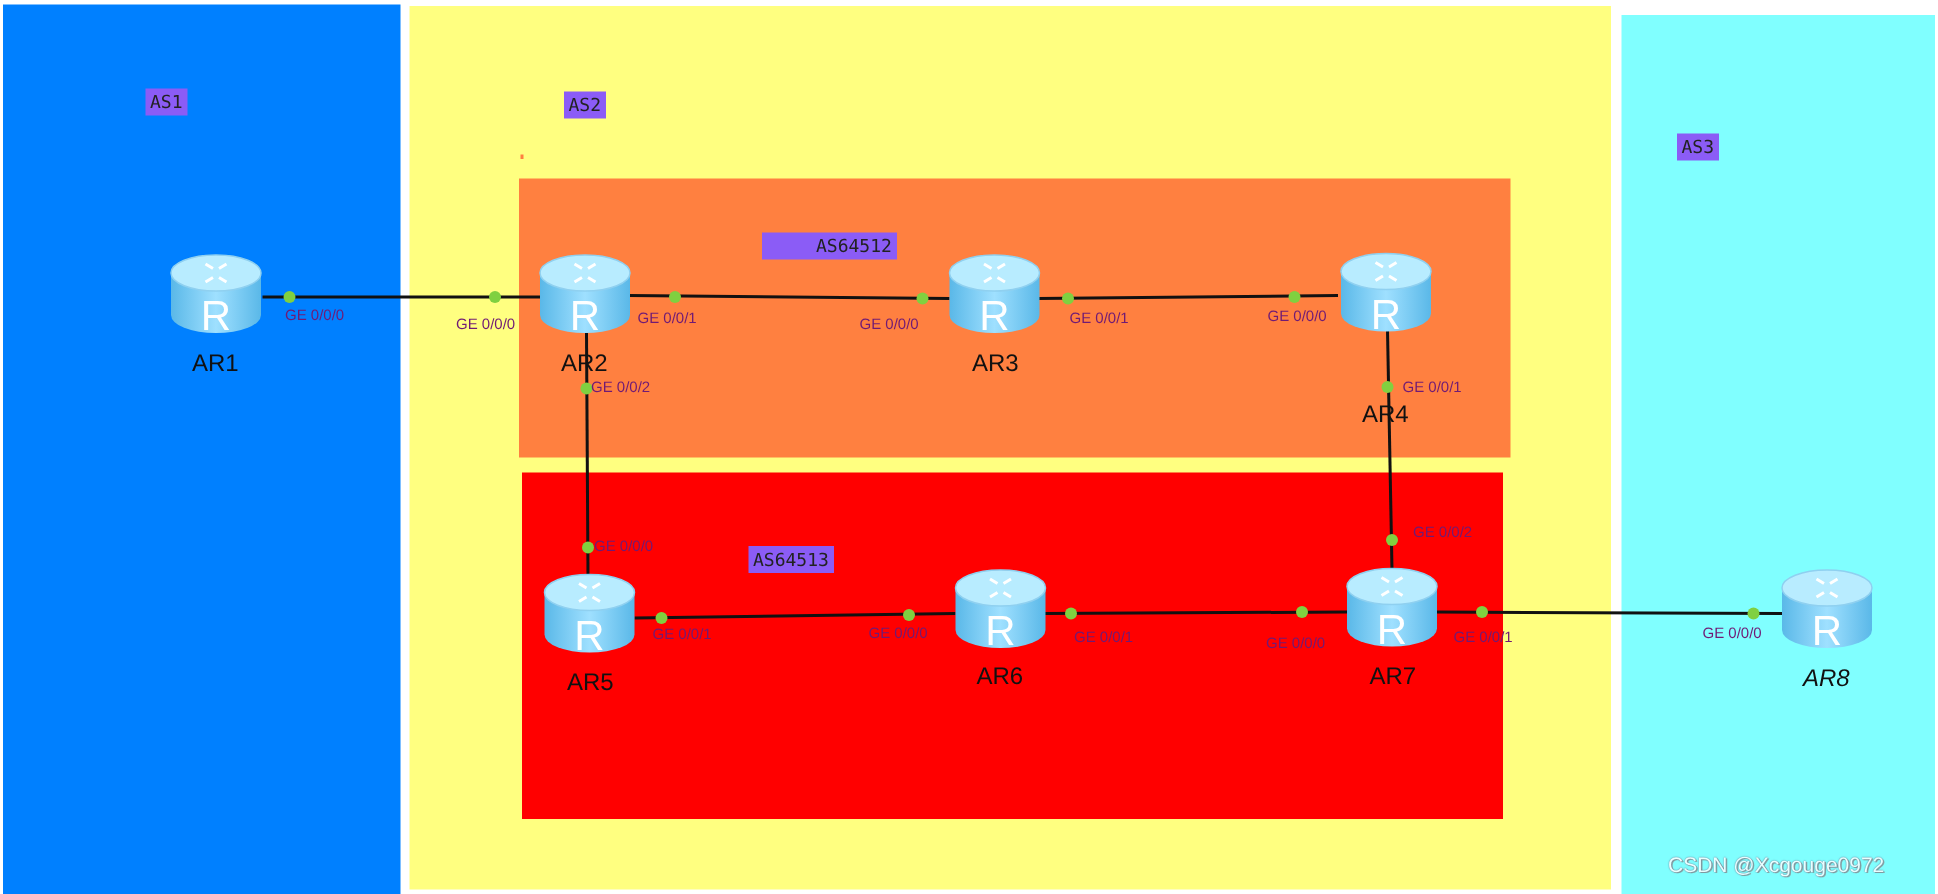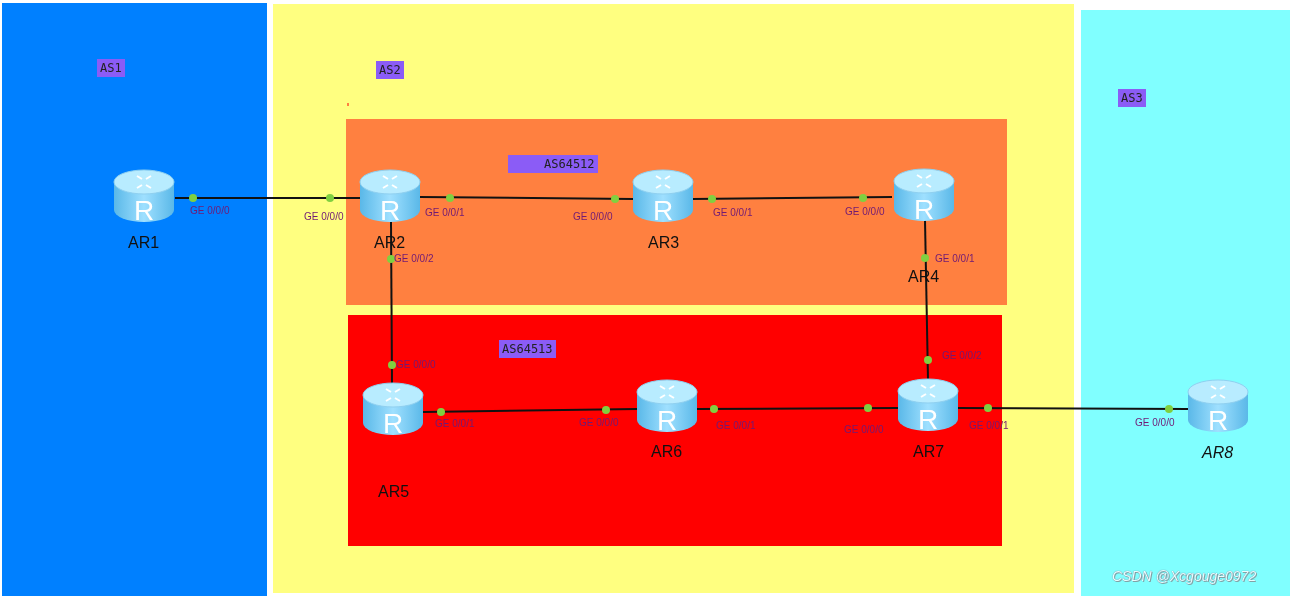--- a/index.html
+++ b/index.html
@@ -9,37 +9,37 @@
   #as2-zone { left:273px; top:4px; width:801px; height:589px; background:#ffff80; }
   #as3-zone { left:1081px; top:10px; width:209px; height:586px; background:#80ffff; }
   #sub1-zone { left:346px; top:119px; width:661px; height:186px; background:#ff8040; }
   #sub2-zone { left:348px; top:315px; width:654px; height:231px; background:#ff0000; }
   .as-label { position:absolute; background:#8b5cf6; color:#222; font-family:"DejaVu Sans Mono", monospace; font-size:12px; padding:2px 3px; line-height:14px; }
   .dot-mark { position:absolute; left:347px; top:103px; width:2px; height:3px; background:#ff8040; }
   svg#links { position:absolute; left:0; top:0; }
   .router { position:absolute; width:62px; height:56px; }
   .router-name { position:absolute; font-size:16px; color:#111;text-align:center; }
   .port-label { position:absolute; font-size:10px; color:#701a75; white-space:nowrap; }
-  .watermark { position:absolute; left:1112px; top:568px; font-size:14px; color:#e8ffff; text-shadow:0 0 1px #557, 1px 1px 0 #8aa;font-style:italic; }
+  .watermark { position:absolute; left:1112px; top:568px; font-size:14px; color:#e8ffff; text-shadow:0 0 1px #557, 1px 1px 0 #8aa; }
 </style>
 </head>
 <body>
 
 <div class="zone" id="as1-zone"></div>
 <div class="zone" id="as2-zone"></div>
 <div class="zone" id="as3-zone"></div>
 <div class="zone" id="sub1-zone"></div>
 <div class="zone" id="sub2-zone"></div>
 <div class="dot-mark"></div>
 
 <div class="as-label" style="left:97px;top:59px;">AS1</div>
 <div class="as-label" style="left:376px;top:61px;">AS2</div>
 <div class="as-label" style="left:1118px;top:89px;text-align:center;">AS3</div>
 <div class="as-label" style="left:508px;top:155px;padding-left:36px;">AS64512</div>
-<div class="as-label" style="left:499px;top:340px;">AS64513</div>
+<div class="as-label" style="left:499px;top:364px;">AS64513</div>
 
 <svg id="links" width="1292" height="596">
   <line x1="175" y1="198" x2="360" y2="198" stroke="#111" stroke-width="2"></line>
   <line x1="419" y1="197" x2="633" y2="199" stroke="#111" stroke-width="2"></line>
   <line x1="692" y1="199" x2="892" y2="197" stroke="#111" stroke-width="2"></line>
   <line x1="391" y1="222" x2="392" y2="384" stroke="#111" stroke-width="2"></line>
   <line x1="925" y1="220" x2="928" y2="380" stroke="#111" stroke-width="2"></line>
   <line x1="423" y1="412" x2="637" y2="409" stroke="#111" stroke-width="2"></line>
   <line x1="696" y1="409" x2="898" y2="408" stroke="#111" stroke-width="2"></line>
   <line x1="957" y1="408" x2="1188" y2="409" stroke="#111" stroke-width="2"></line>
@@ -116,21 +116,21 @@
       <path d="M1 14 L1 42 A30 12 0 0 0 61 42 L61 14 Z" fill="url(#rg)"></path>
       <ellipse cx="31" cy="14" rx="30" ry="12" fill="#b8ecff" stroke="#8fd0f0"></ellipse>
       <path d="M24 8 l5 3 M38 8 l-5 3 M24 20 l5 -3 M38 20 l-5 -3" stroke="#fff" stroke-width="2"></path>
       <text x="31" y="52" font-family="Liberation Sans, sans-serif" font-size="28" fill="#fff" text-anchor="middle">R</text>
     </svg></div>
 
 <div class="router-name" style="left:128px;top:234px;">AR1</div>
 <div class="router-name" style="left:374px;top:234px;">AR2</div>
 <div class="router-name" style="left:648px;top:234px;">AR3</div>
 <div class="router-name" style="left:908px;top:234px;margin-top:34px;">AR4</div>
-<div class="router-name" style="left:378px;top:447px;margin-top:36px;">AR5</div>
+<div class="router-name" style="left:378px;top:447px;">AR5</div>
 <div class="router-name" style="left:651px;top:443px;">AR6</div>
 <div class="router-name" style="left:913px;top:443px;">AR7</div>
 <div class="router-name" style="left:1202px;top:444px;font-style:italic;">AR8</div>
 
 <div class="port-label" style="left:190px;top:205px;">GE 0/0/0</div>
 <div class="port-label" style="left:304px;top:211px;">GE 0/0/0</div>
 <div class="port-label" style="left:425px;top:207px;">GE 0/0/1</div>
 <div class="port-label" style="left:573px;top:211px;">GE 0/0/0</div>
 <div class="port-label" style="left:713px;top:207px;">GE 0/0/1</div>
 <div class="port-label" style="left:845px;top:206px;">GE 0/0/0</div>

